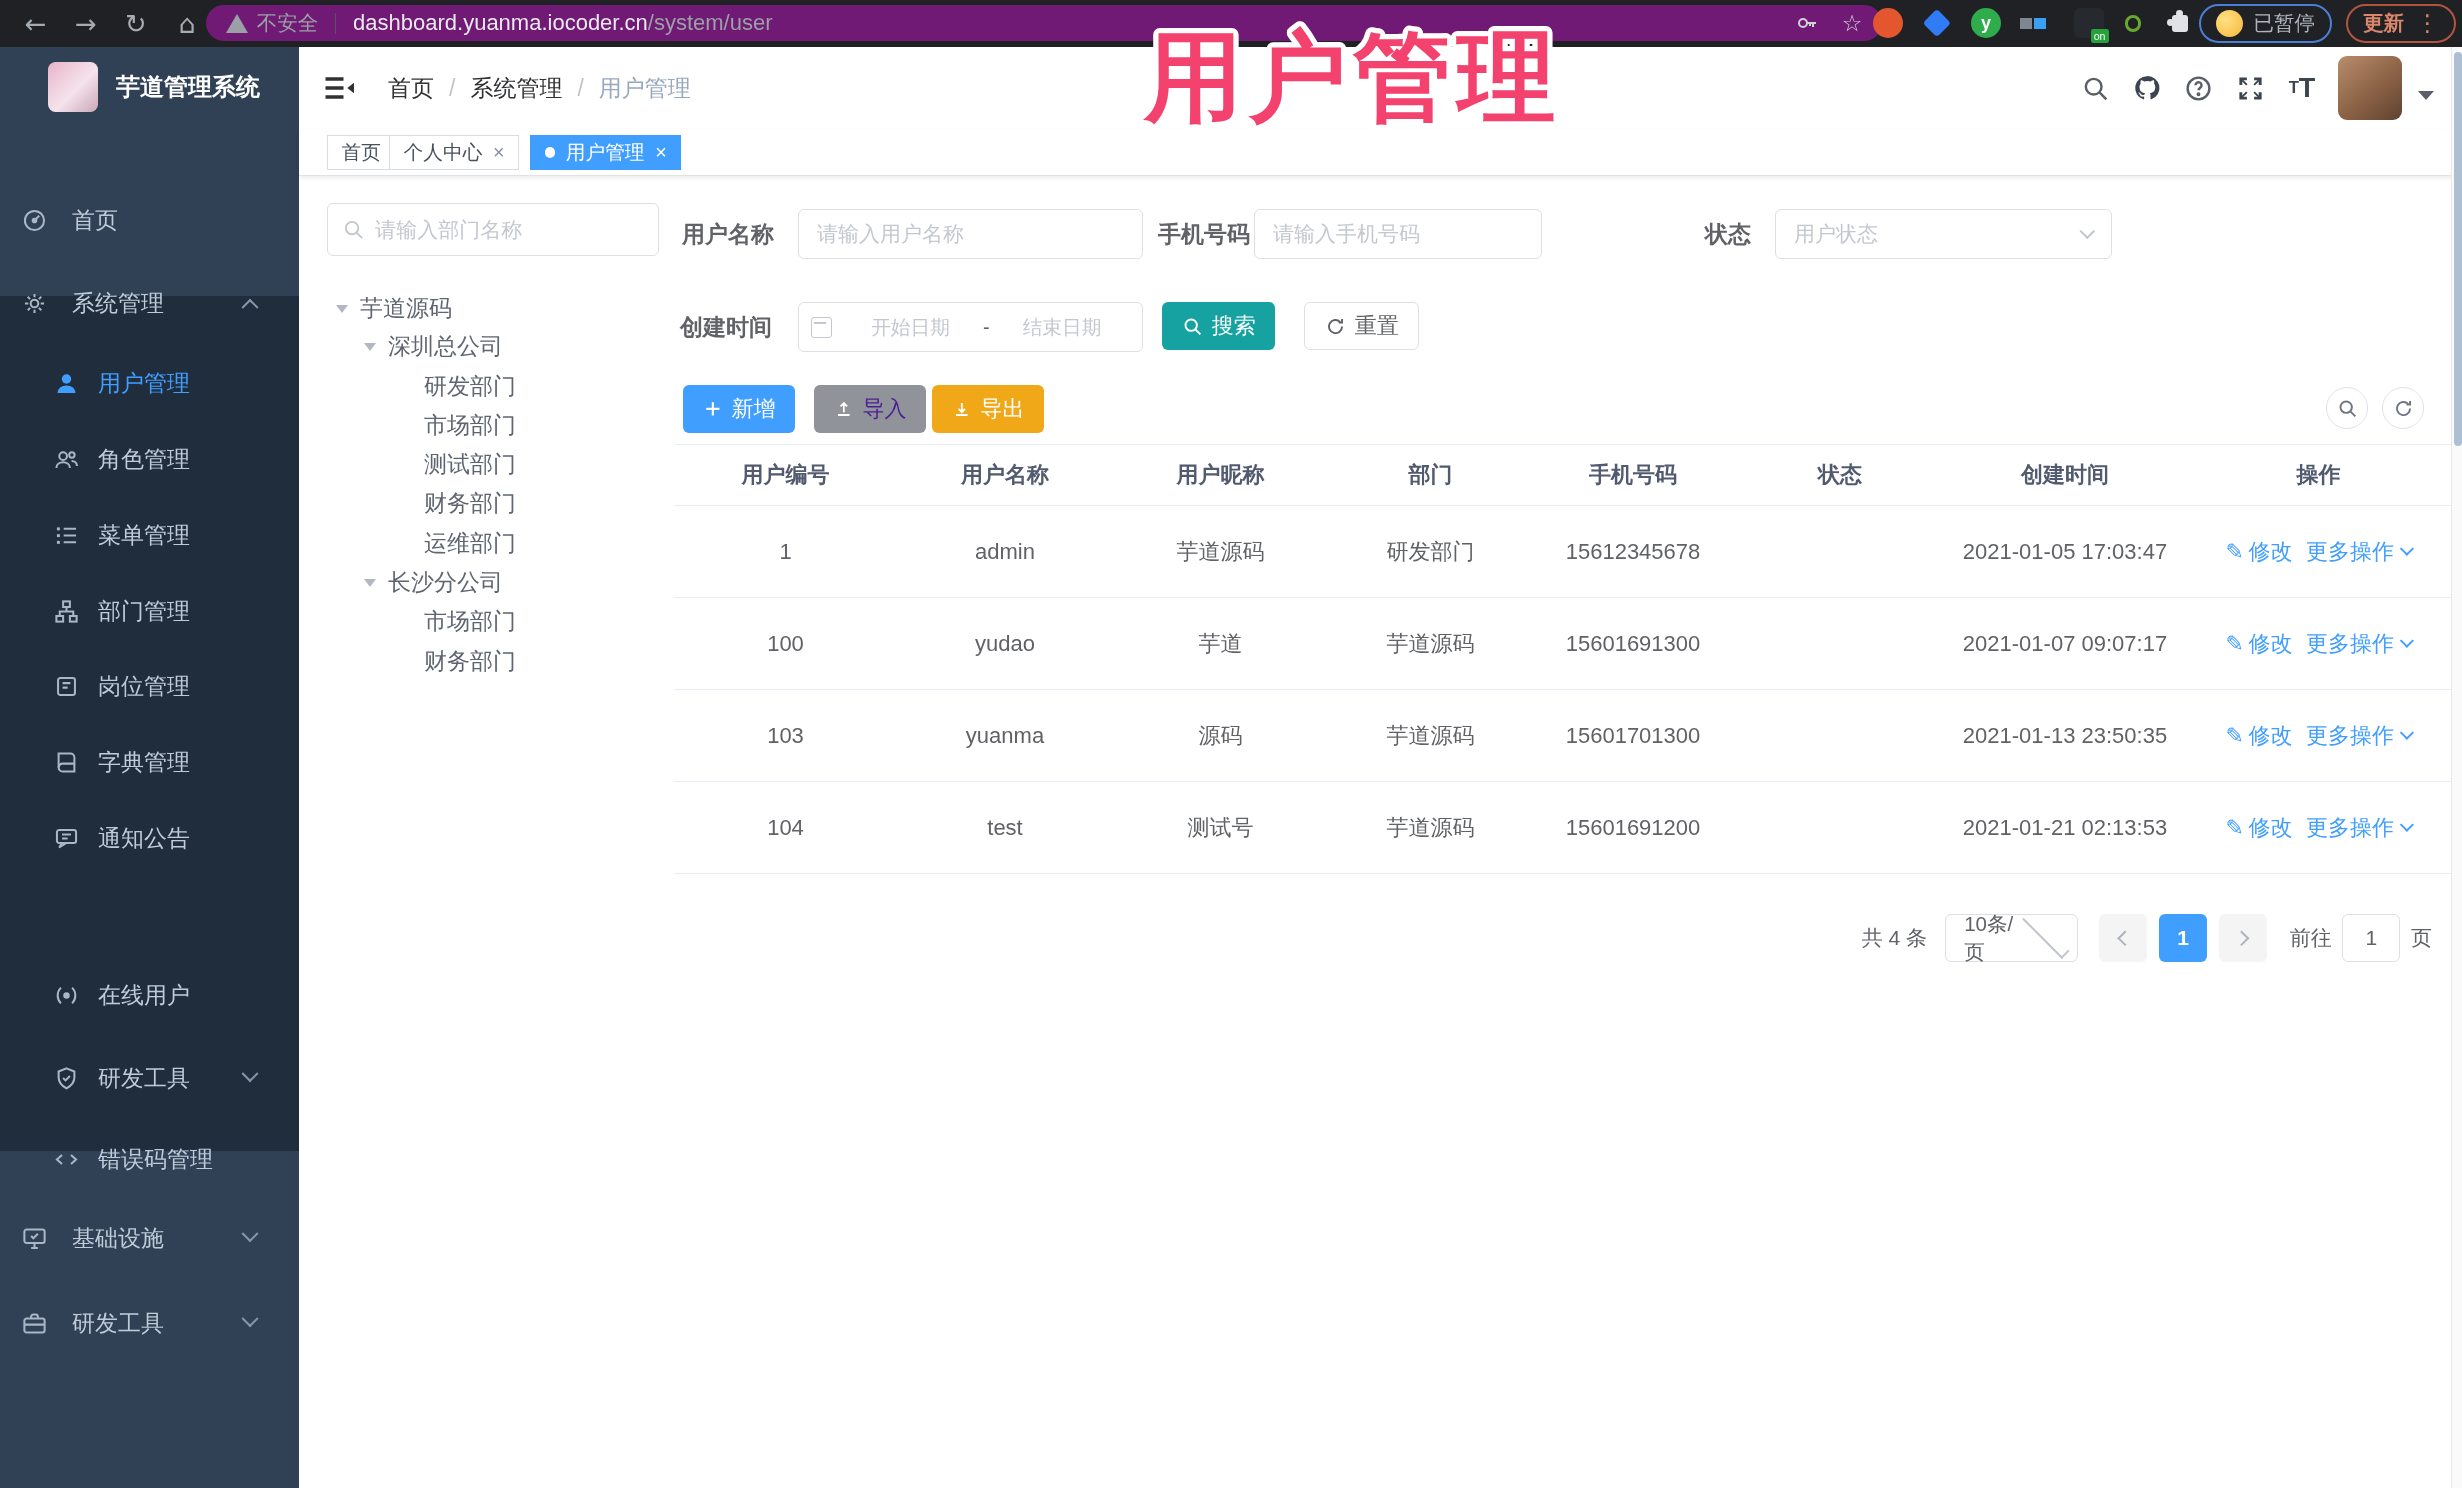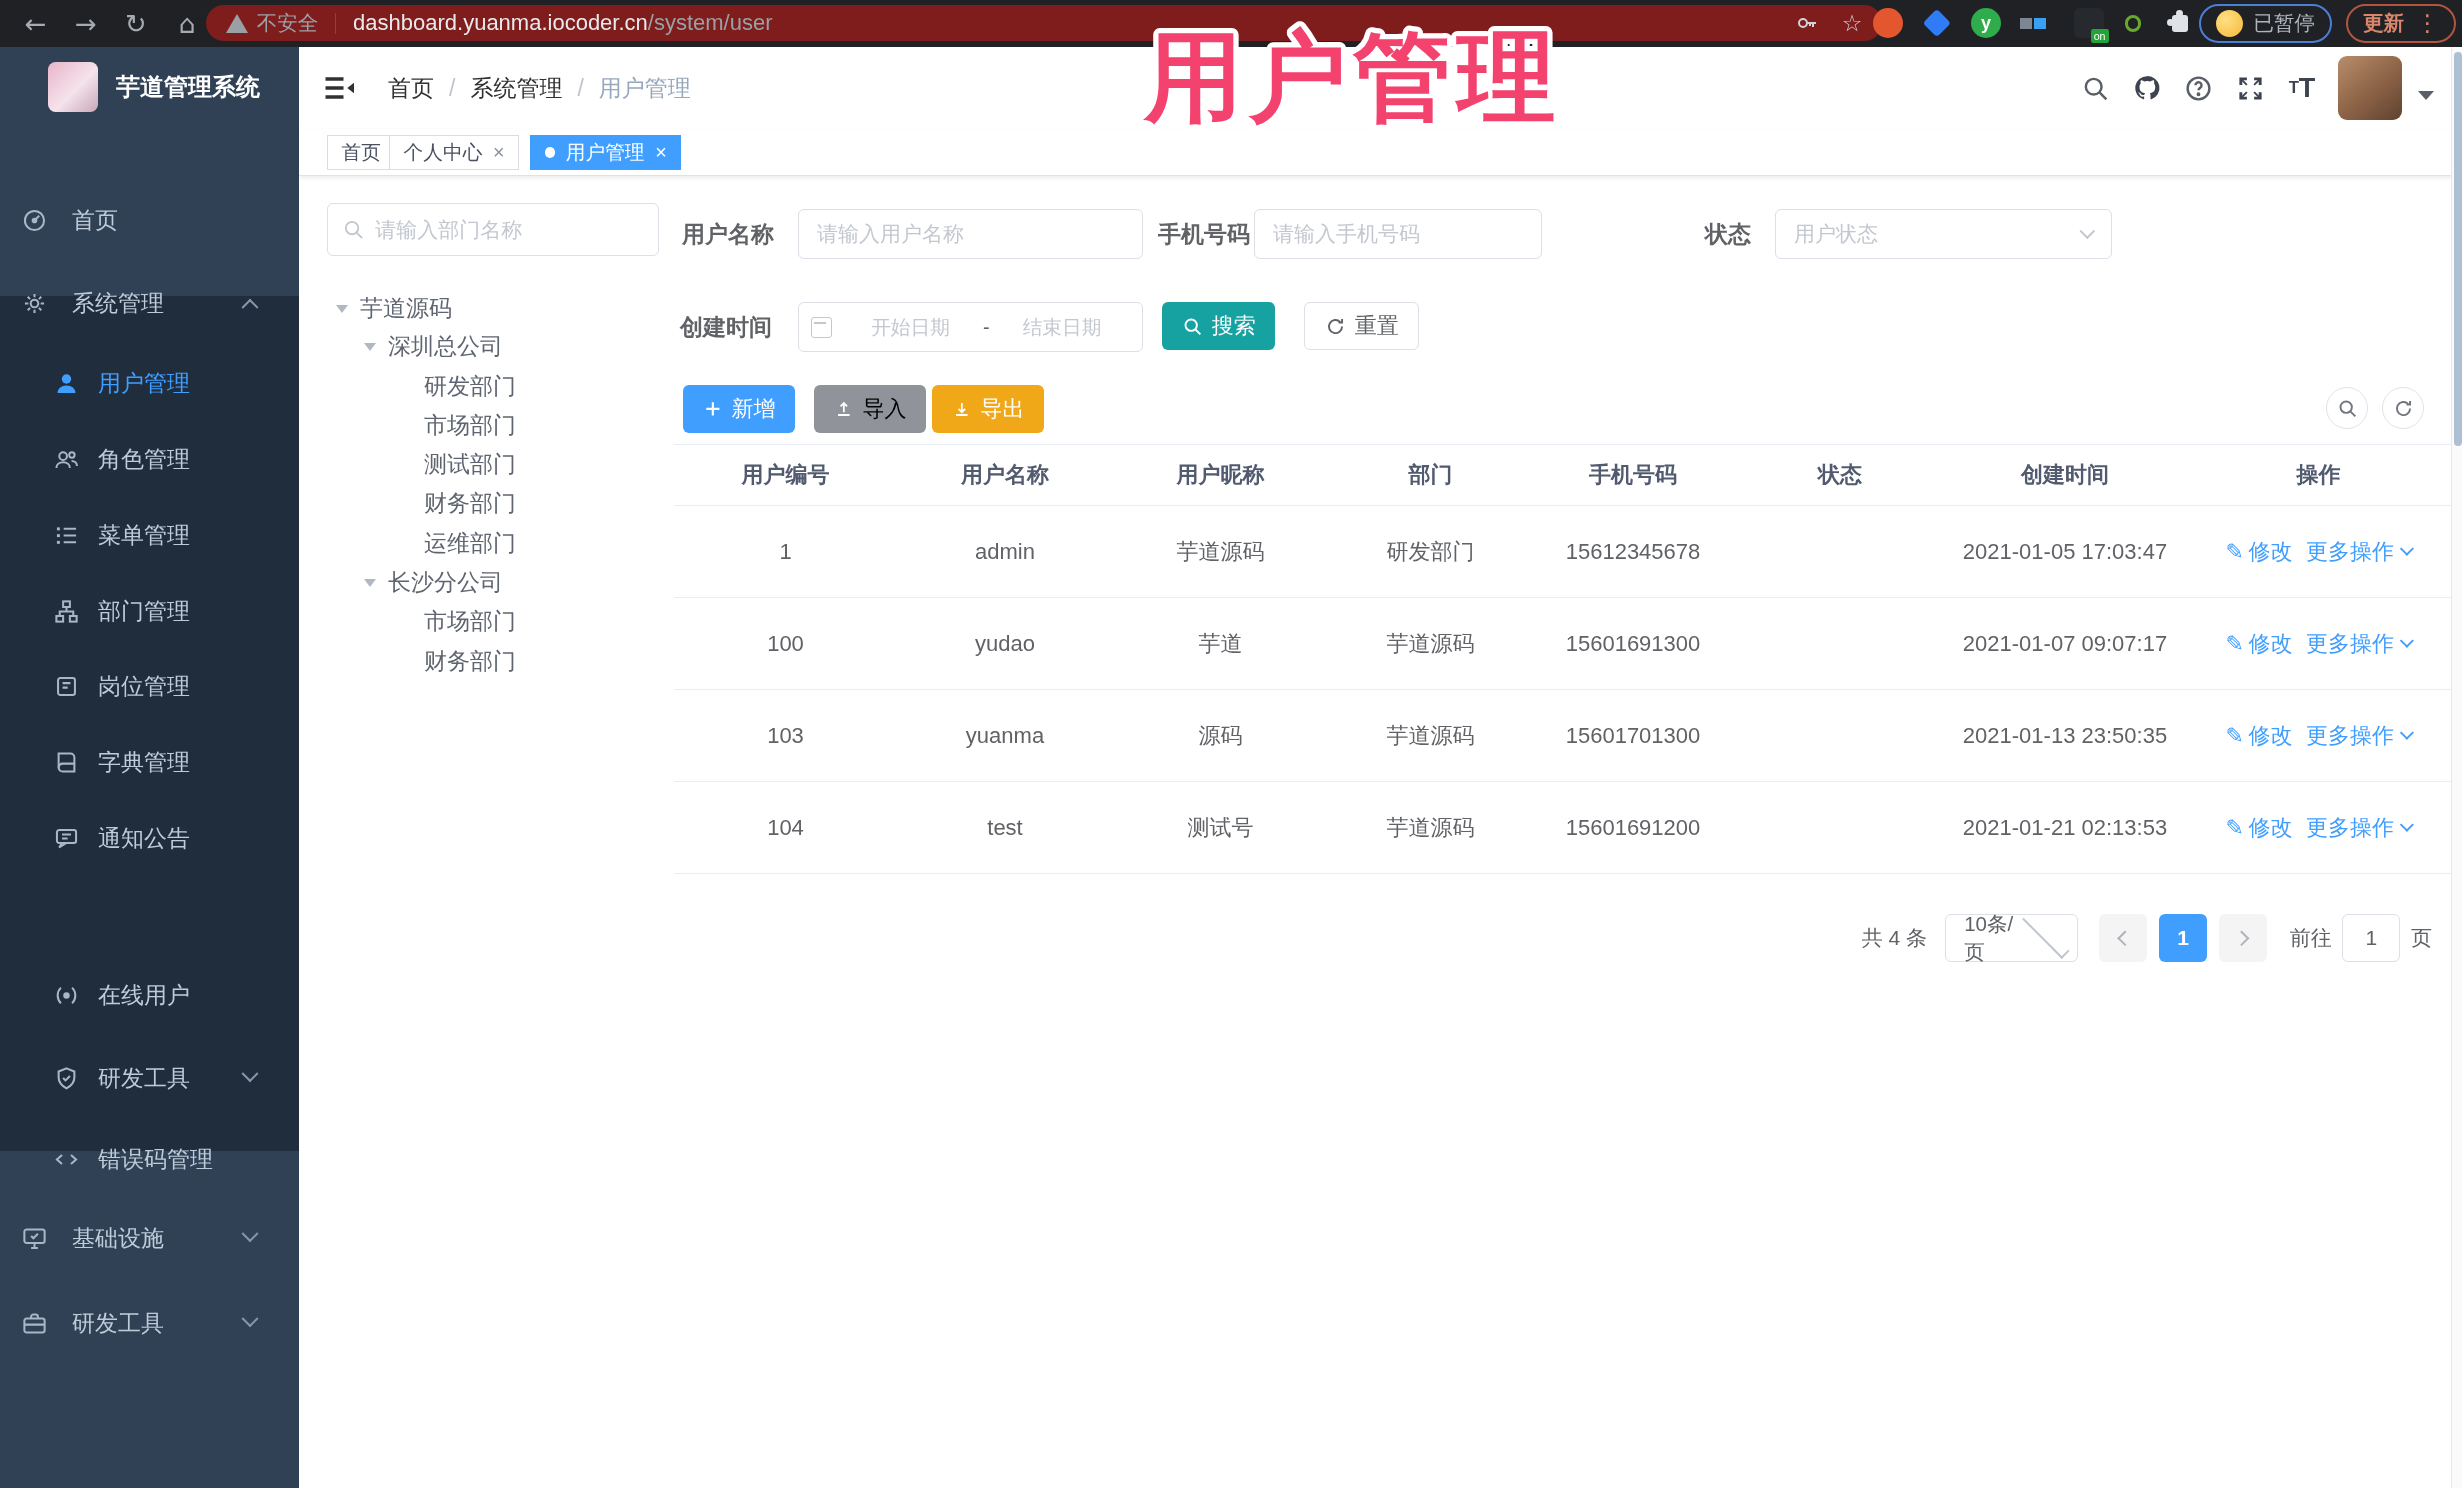--- a/index.html
+++ b/index.html
@@ -5,21 +5,21 @@
   * { margin:0; padding:0; box-sizing:border-box; }
   html,body { width:2462px; height:1488px; overflow:hidden; background:#fff;
     font-family:"Liberation Sans","DejaVu Sans",sans-serif; }
   .screen { position:absolute; left:0; top:0; width:2462px; height:1488px; overflow:hidden; }
 
   
   .browser-bar { position:absolute; left:0; top:0; width:2462px; height:47px; background:#1f2125; }
   .nav-ico { position:absolute; top:4.5px; width:38px; height:38px; color:#a6abb1; font-size:26px;
     display:flex; align-items:center; justify-content:center; font-family:"DejaVu Sans",sans-serif; }
   .url-pill { position:absolute; left:206px; top:5.3px; width:1676px; height:36px; border-radius:18px;
-    background:#7f1d1d; display:flex; align-items:center; padding:0 19.7px; }
+    background:#701a75; display:flex; align-items:center; padding:0 19.7px; }
   .warn-tri { width:0; height:0; border-left:11.4px solid transparent; border-right:11.4px solid transparent;
     border-bottom:19.7px solid #9aa0a6; position:relative; }
   .sec-label { color:#9aa0a6; font-size:20.5px; margin-left:9px; }
   .pill-div { width:1.5px; height:21px; background:#54575c; margin:0 16.7px; }
   .url-host { color:#e8eaed; font-size:22px; }
   .url-path { color:#9aa0a6; font-size:22px; }
   .pill-spacer { flex:1; }
   .pill-ico { color:#cfd3d8; font-size:23px; margin-left:23px; font-family:"DejaVu Sans",sans-serif; }
   .ext { position:absolute; top:8.3px; width:30px; height:30px; border-radius:6px;
     display:flex; align-items:center; justify-content:center; font-size:15px; color:#fff; }
@@ -99,21 +99,21 @@
   .daterange .ph { color:#c3c7cf; font-size:19.7px; }
   .cal-ico { width:21px; height:21px; border:1.5px solid #c3c7cf; border-radius:3px; position:relative; margin-right:10.6px; }
   .cal-ico:before { content:""; position:absolute; left:2.3px; top:4.5px; width:12px; height:1.5px; background:#c3c7cf; }
 
   .btn { position:absolute; height:48px; border-radius:6px; display:inline-flex; align-items:center;
     justify-content:center; font-size:22px; cursor:pointer; padding:0 19.7px; }
   .btn svg { margin-right:9px; }
   .btn.search { left:1162px; top:302px; background:#17a2a2; color:#fff; }
   .btn.reset { left:1304px; top:302px; background:#fff; color:#606266; border:1.5px solid #dcdfe6; }
   .btn.add { left:683px; top:385px; background:#409eff; color:#fff; }
-  .btn.import { left:814px; top:385px; background:#909399; color:#000000; }
+  .btn.import { left:814px; top:385px; background:#909399; color:#4c1d95; }
   .btn.export { left:932px; top:385px; background:#f0a818; color:#fff; }
   .circ-btn { position:absolute; top:387px; width:42px; height:42px; border-radius:50%; border:1.5px solid #dfe3e9;
     background:#fff; display:flex; align-items:center; justify-content:center; cursor:pointer; }
 
   
   .table { position:absolute; left:674px; top:444px; width:1780px; }
   .t-row { display:grid; grid-template-columns:223px 216px 215px 205px 200px 214px 236px 271px; align-items:center; }
   .t-head { height:62px; border-top:1.5px solid #e8ecf4; border-bottom:1.5px solid #e8ecf4; }
   .t-head .cell { font-size:22px; font-weight:bold; color:#515a6e; text-align:center; }
   .t-body-row { height:92px; border-bottom:1.5px solid #e8ecf4; }

